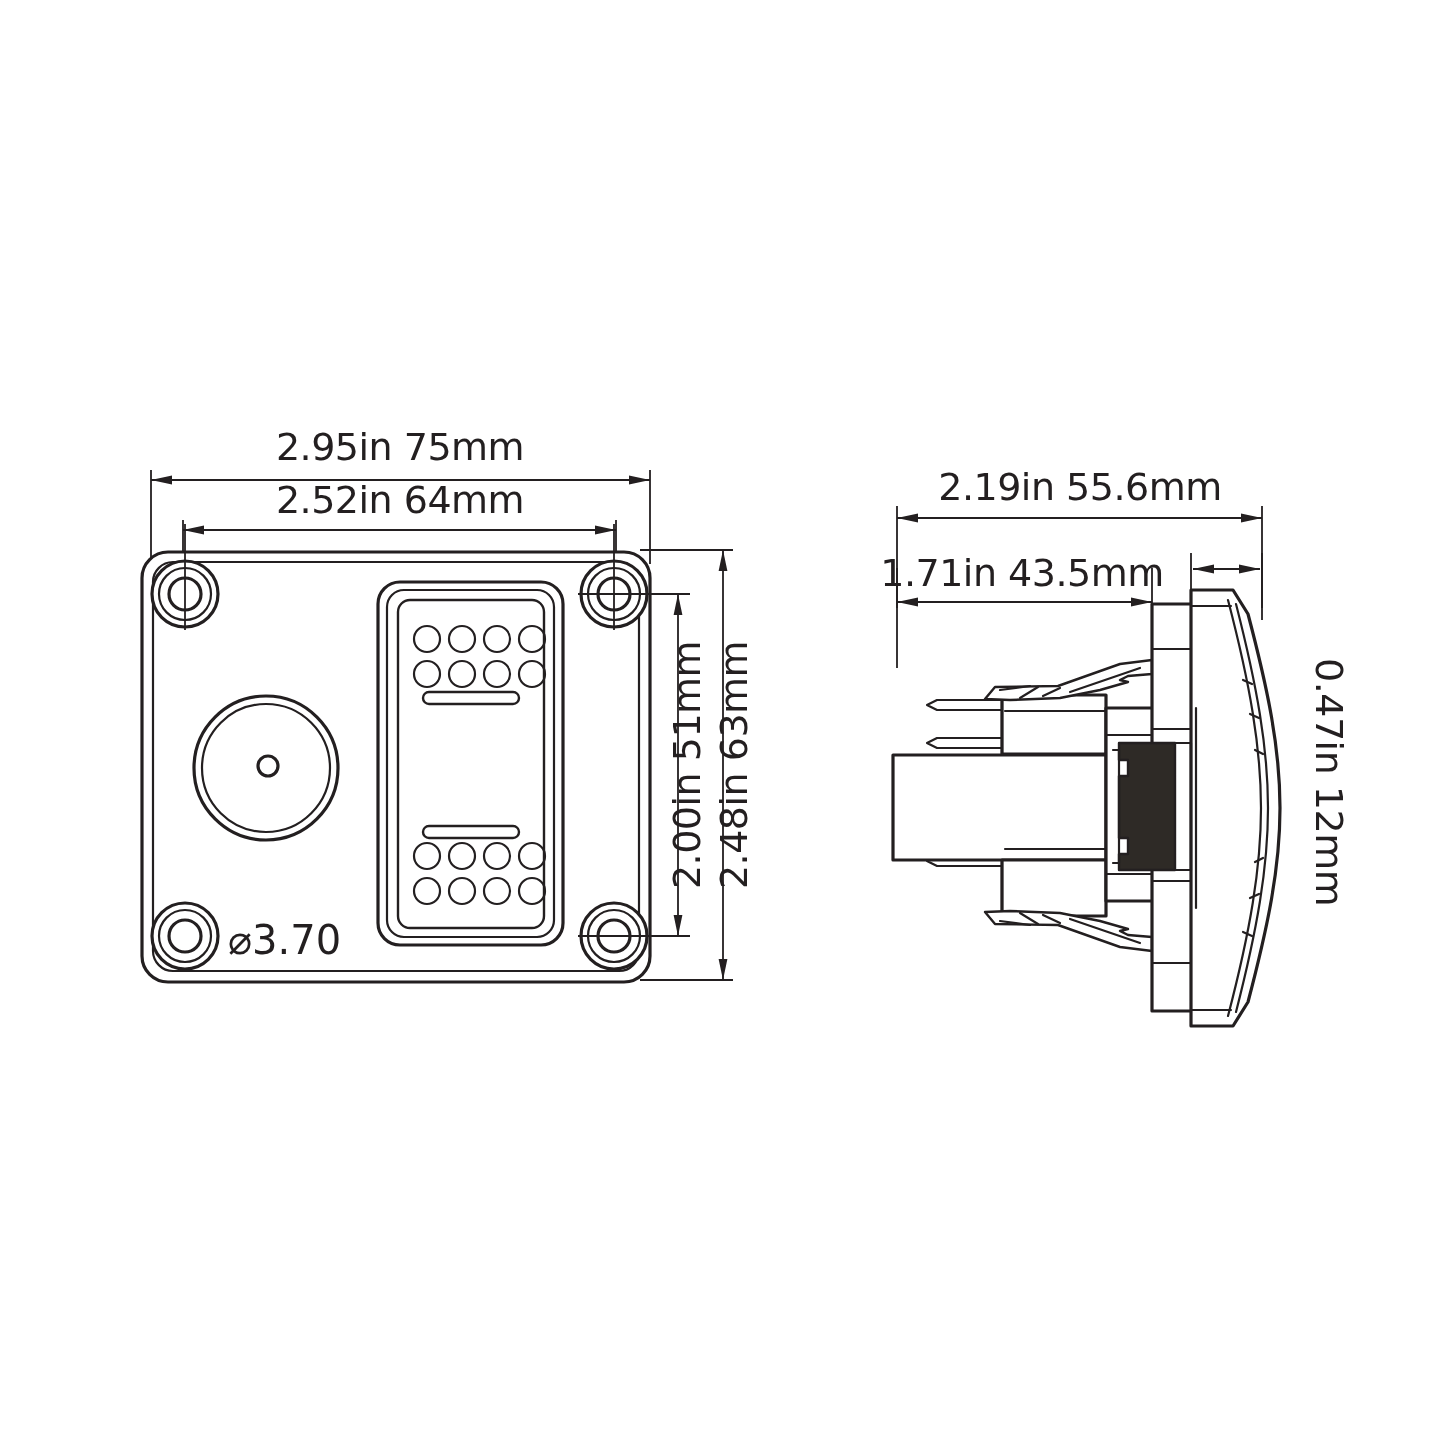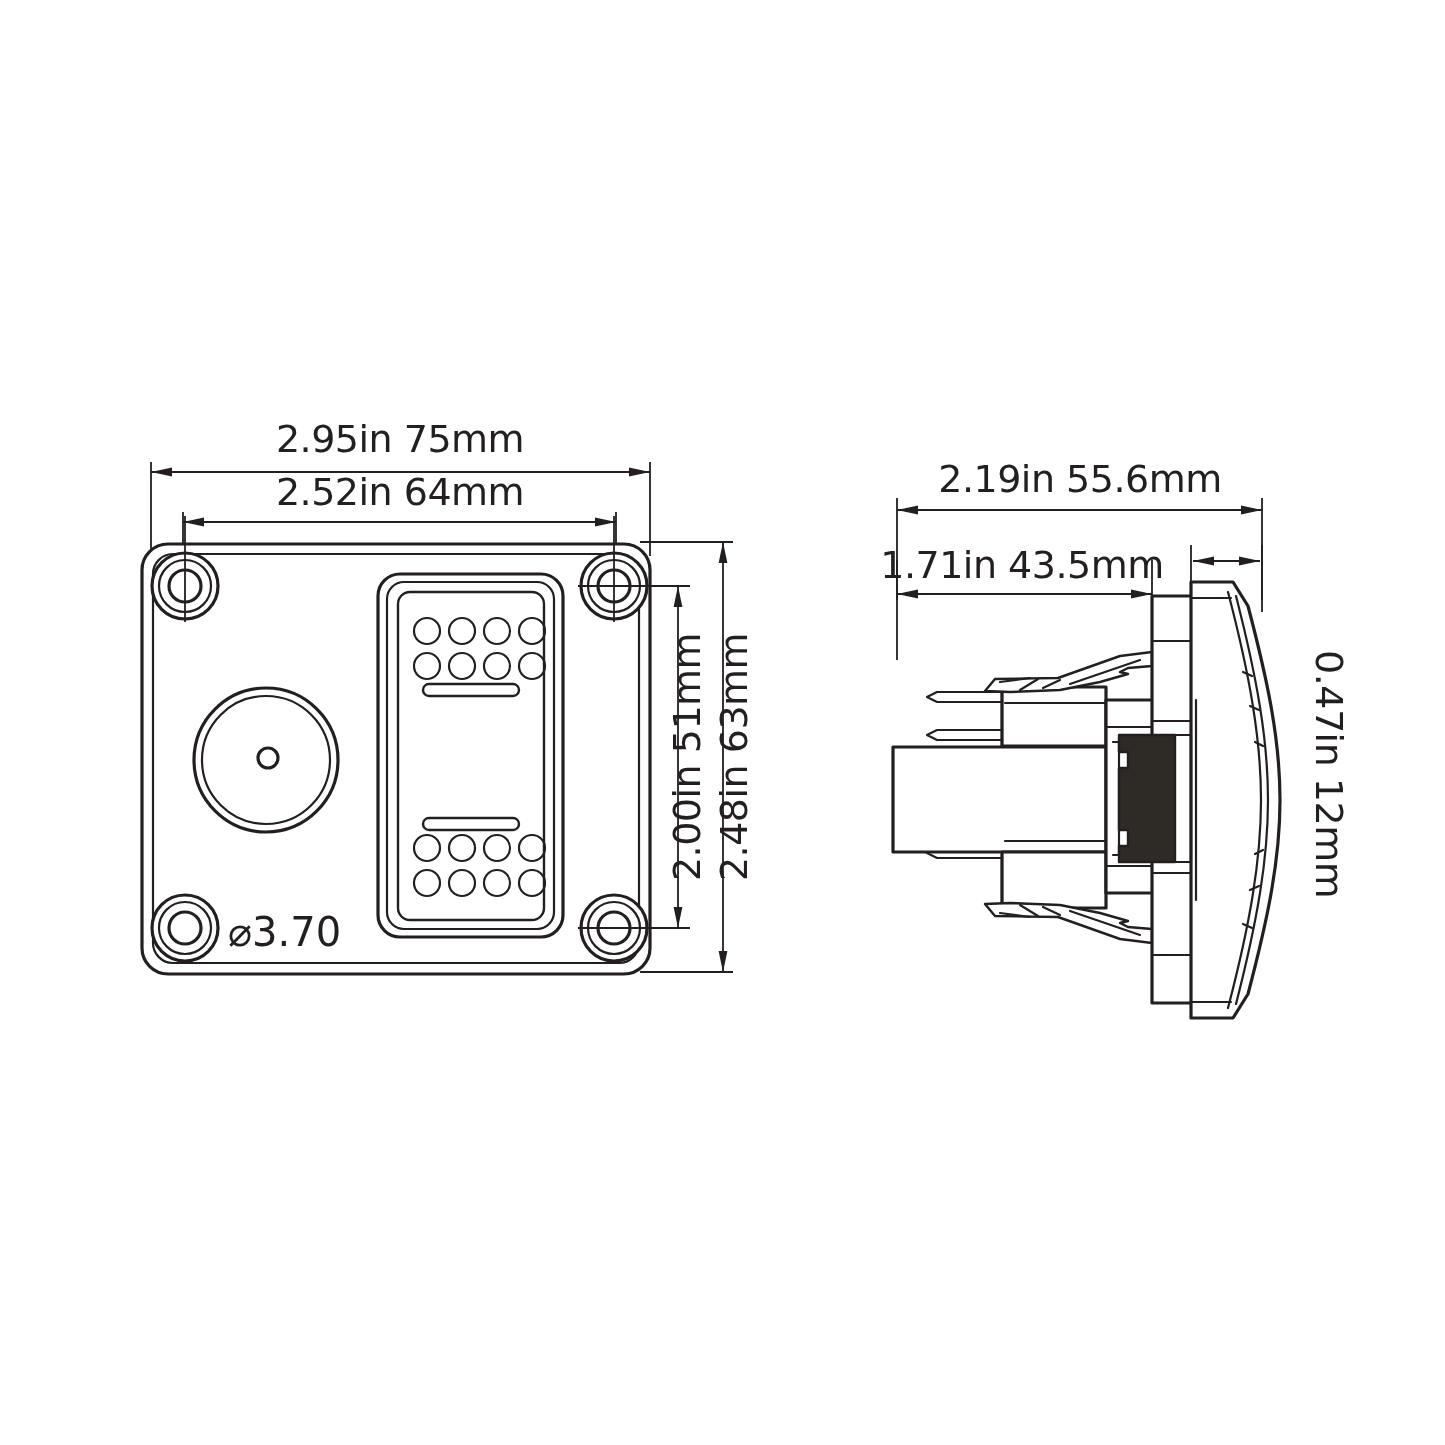--- a/index.html
+++ b/index.html
@@ -12,21 +12,21 @@
     width: 1445px;
     height: 1445px;
     font-family: "Liberation Sans", sans-serif;
     color: #231f20;
     overflow: hidden;
     position: relative;
   }
   #drawing-root {
     position: absolute;
     left: 0;
-    top: 0;
+    top: 8px;
     width: 1445px;
     height: 1059px;
     border-radius: 7px;
   }
   svg.sheet {
     display: block;
     width: 1445px;
     height: 1445px;
     background: #ffffff;
   }

